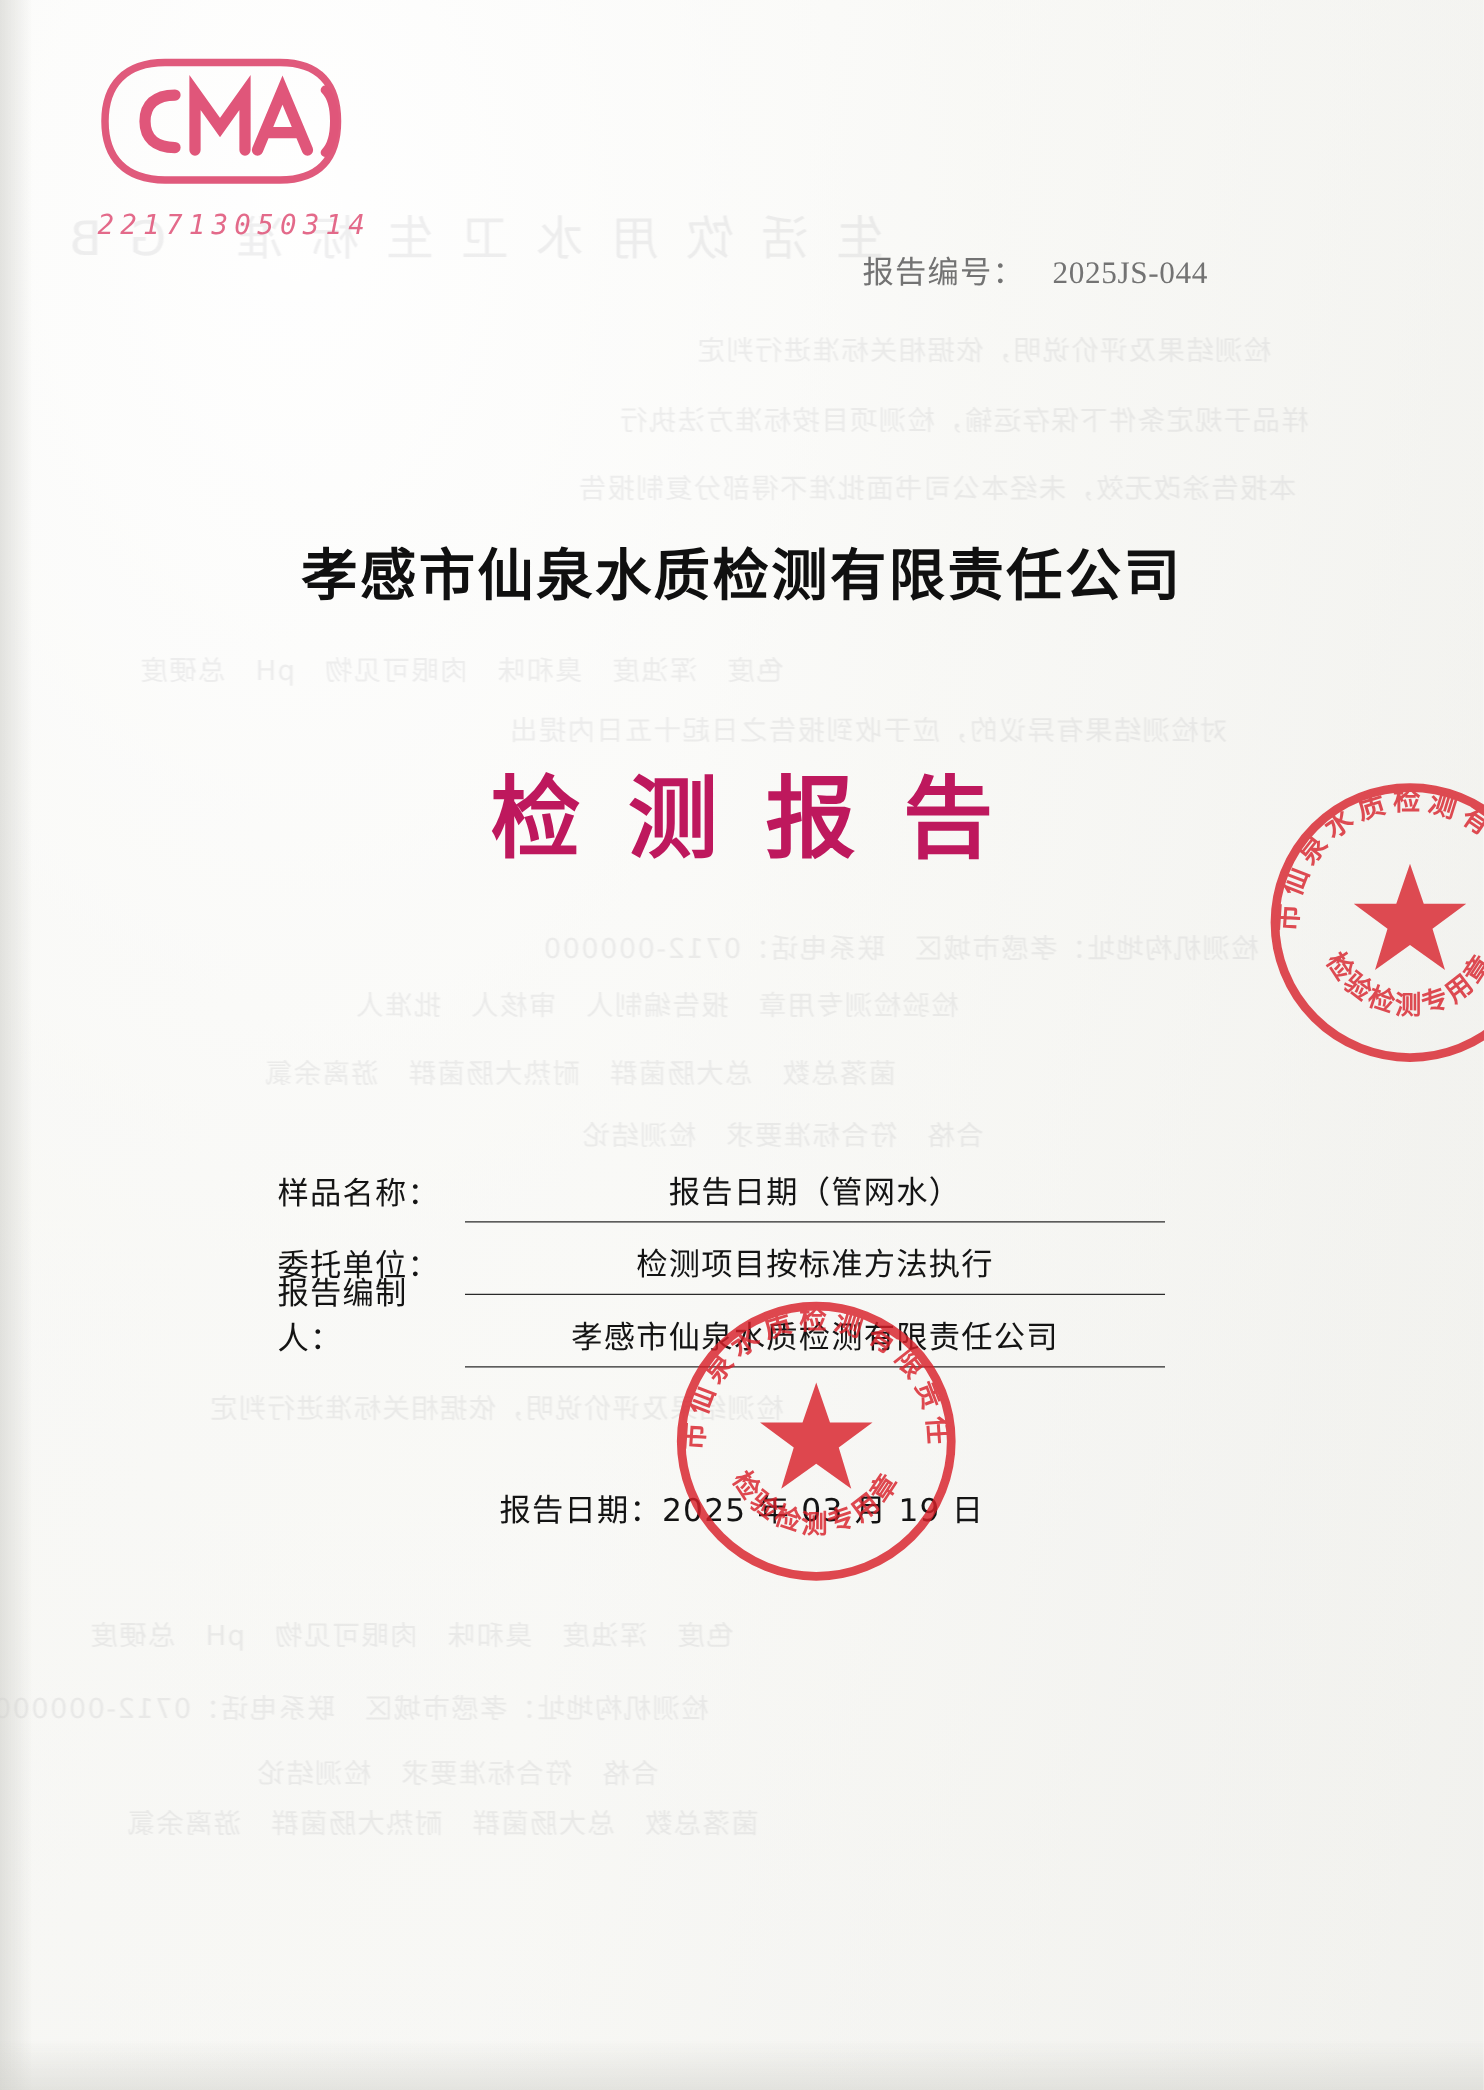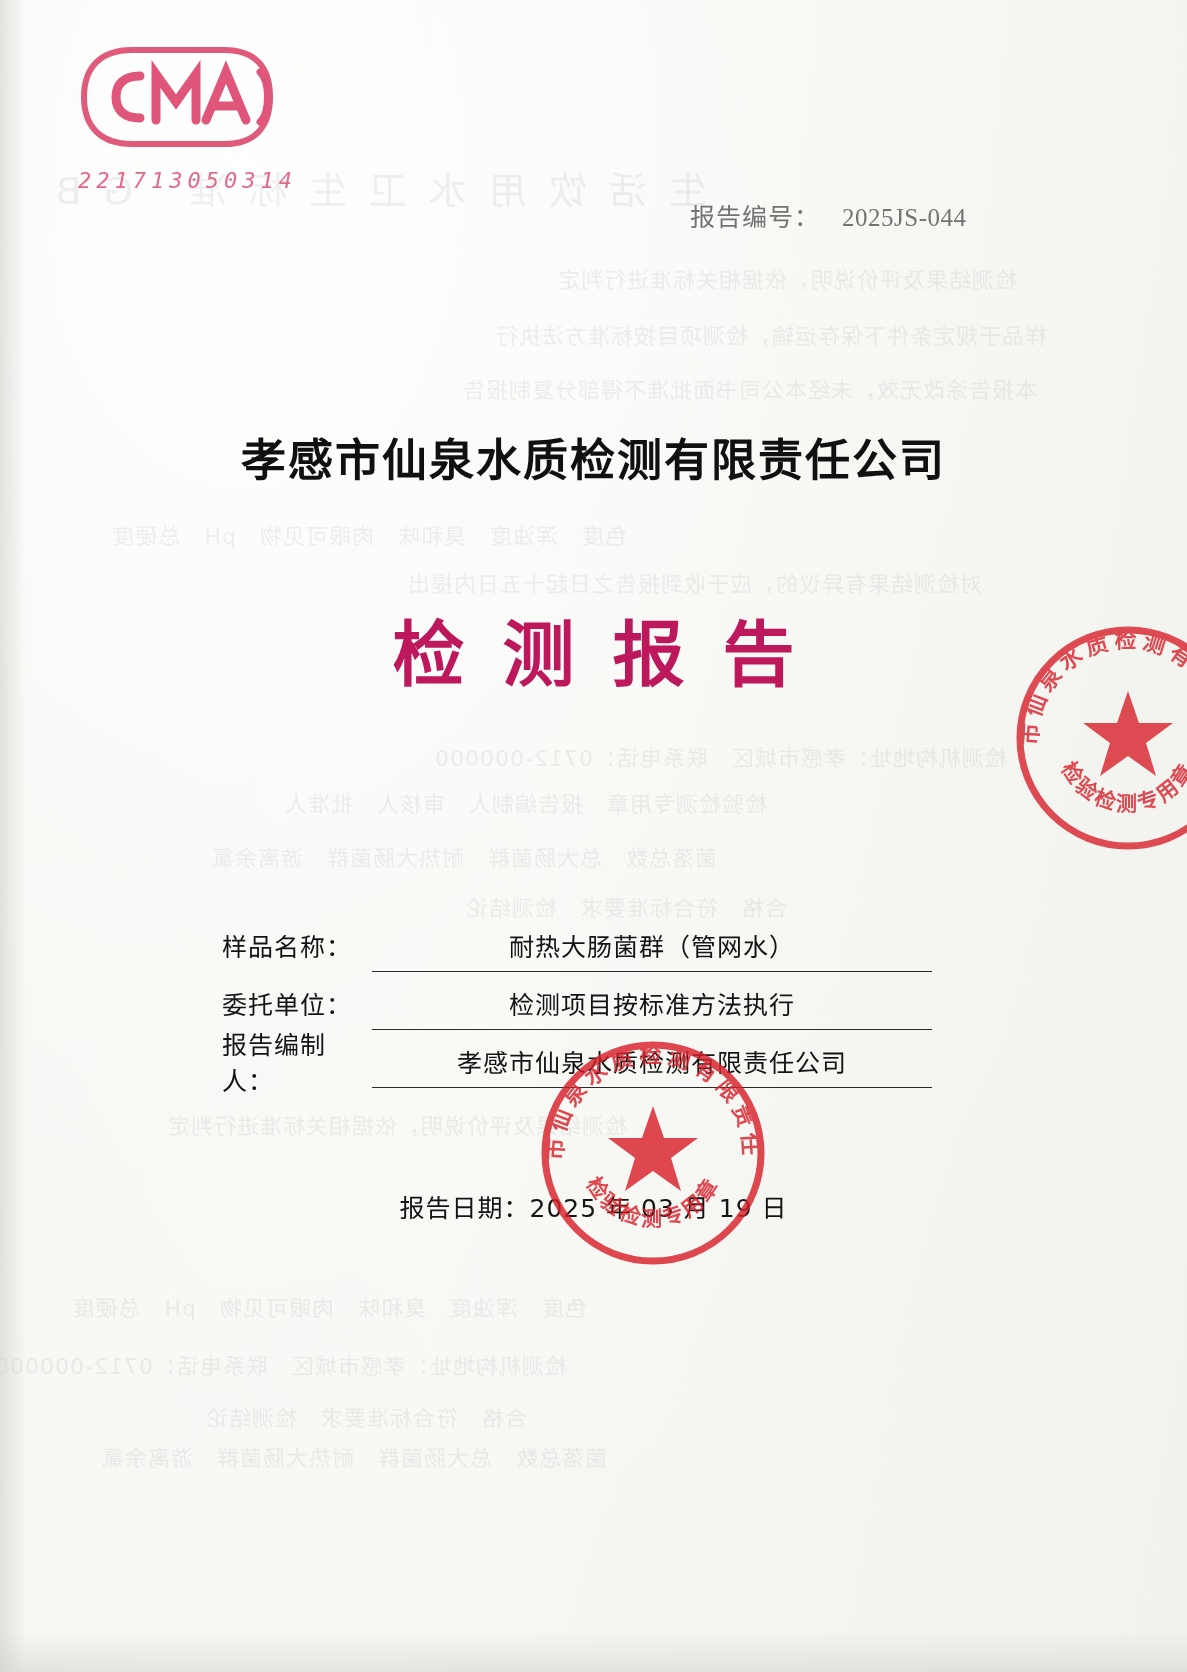--- a/index.html
+++ b/index.html
@@ -121,21 +121,21 @@
 
   
   .fields {
     position: absolute;
     left: 222px;
     top: 920px;
     width: 710px;
   }
   .field-row {
     display: flex;
-    align-items: center;
+    align-items: flex-end;
     height: 58px;
   }
   .field-label {
     width: 150px;
     font-family: "DejaVu Sans", sans-serif;
     font-size: 25px;
     letter-spacing: 1px;
     color: #141414;
     padding-bottom: 8px;
     flex: none;
@@ -232,21 +232,21 @@
     <span>报告编号：</span><span class="val">2025JS-044</span>
   </div>
 
   <div class="company-title">孝感市仙泉水质检测有限责任公司</div>
 
   <div class="doc-title">检测报告</div>
 
   <div class="fields">
     <div class="field-row">
       <div class="field-label">样品名称：</div>
-      <div class="field-value">耐热大肠菌群（管网水）</div>
+      <div class="field-value">报告日期（管网水）</div>
     </div>
     <div class="field-row">
       <div class="field-label">委托单位：</div>
       <div class="field-value">检测项目按标准方法执行</div>
     </div>
     <div class="field-row">
       <div class="field-label">报告编制人：</div>
       <div class="field-value">孝感市仙泉水质检测有限责任公司</div>
     </div>
   </div>

